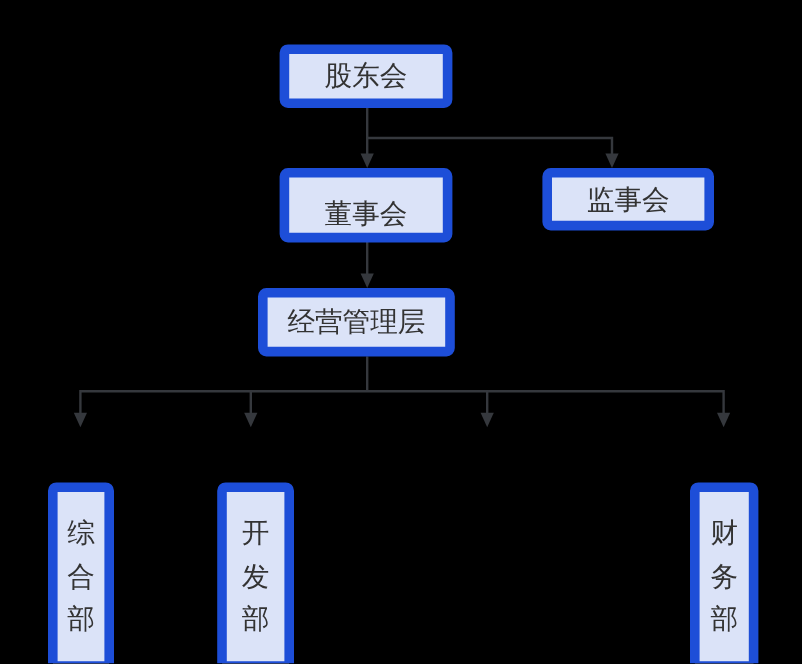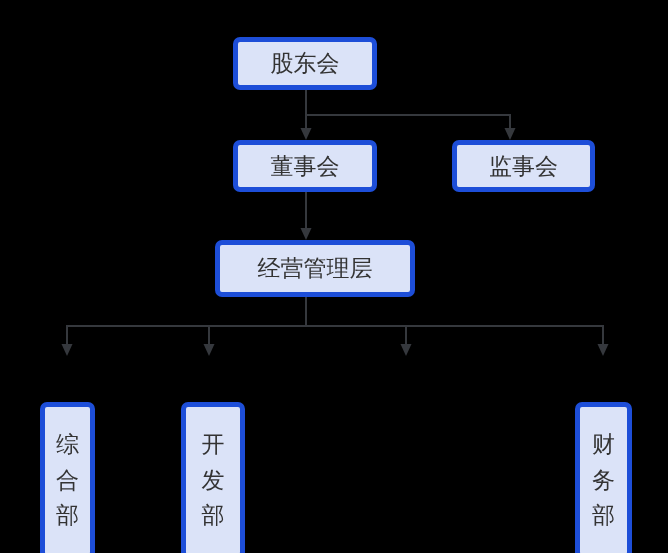--- a/index.html
+++ b/index.html
@@ -28,39 +28,39 @@
     stroke-width: 2;
   }
   svg.edges polygon {
     fill: #35383d;
     stroke: none;
   }
   .node {
     position: absolute;
     box-sizing: border-box;
     background: #dbe3f8;
-    border: 5px solid #1d4ed8;
+    border: 8px solid #1d4ed8;
     border-radius: 7px;
     color: #333333;
     display: flex;
     align-items: center;
     justify-content: center;
     font-size: 23px;
     text-align: center;
   }
   .node .lbl {
     display: block;
   }
   
   .n-shareholders { left: 233px; top: 37px;  width: 144px; height: 53px; }
   
-  .n-board        { left: 233px; top: 140px; width: 144px; height: 52px; }
+  .n-board        { left: 233px; top: 140px; width: 144px; height: 62px; align-items: flex-end; }
   .n-supervisory  { left: 438px; top: 140px; width: 143px; height: 52px; margin-left: 14px; }
   
-  .n-management   { left: 215px; top: 240px; width: 200px; height: 57px; }
+  .n-management   { left: 215px; top: 240px; width: 164px; height: 57px; }
   
   .dept {
     padding: 0 8px;
     line-height: 1.55;
     word-break: break-all;
     margin-top: 44px;
   }
   .n-general      { left: 40px;  top: 358px; width: 55px; height: 157px; }
   .n-development  { left: 181px; top: 358px; width: 64px; height: 157px; }
   .n-engineering  { left: 377px; top: 358px; width: 56px; height: 156px; }

